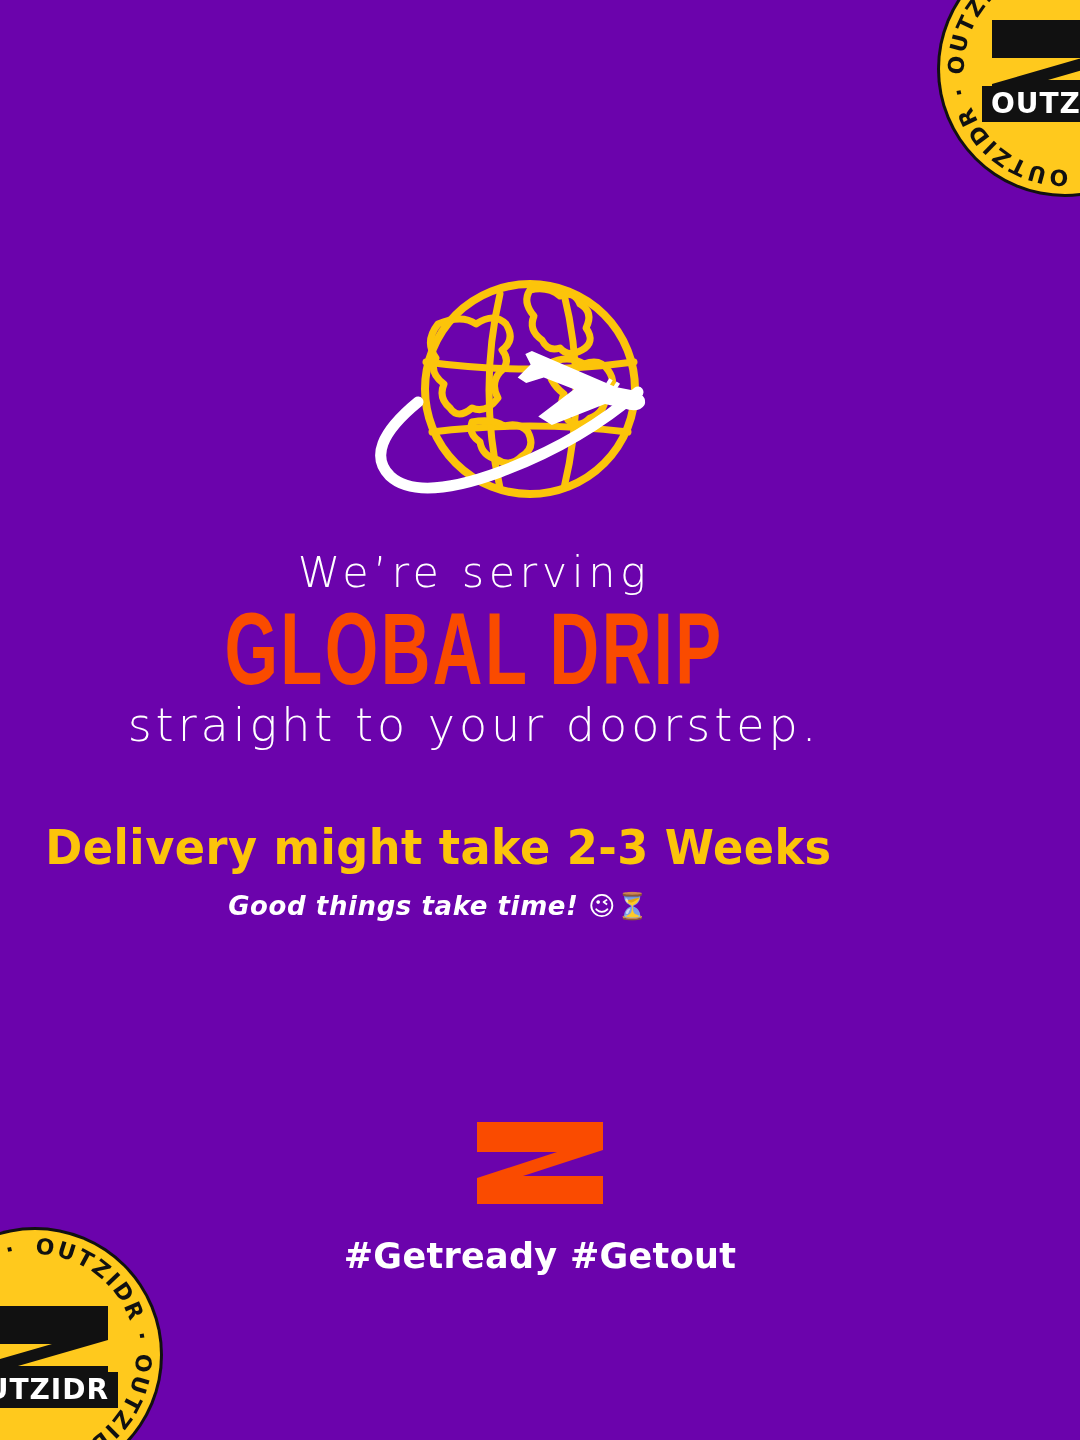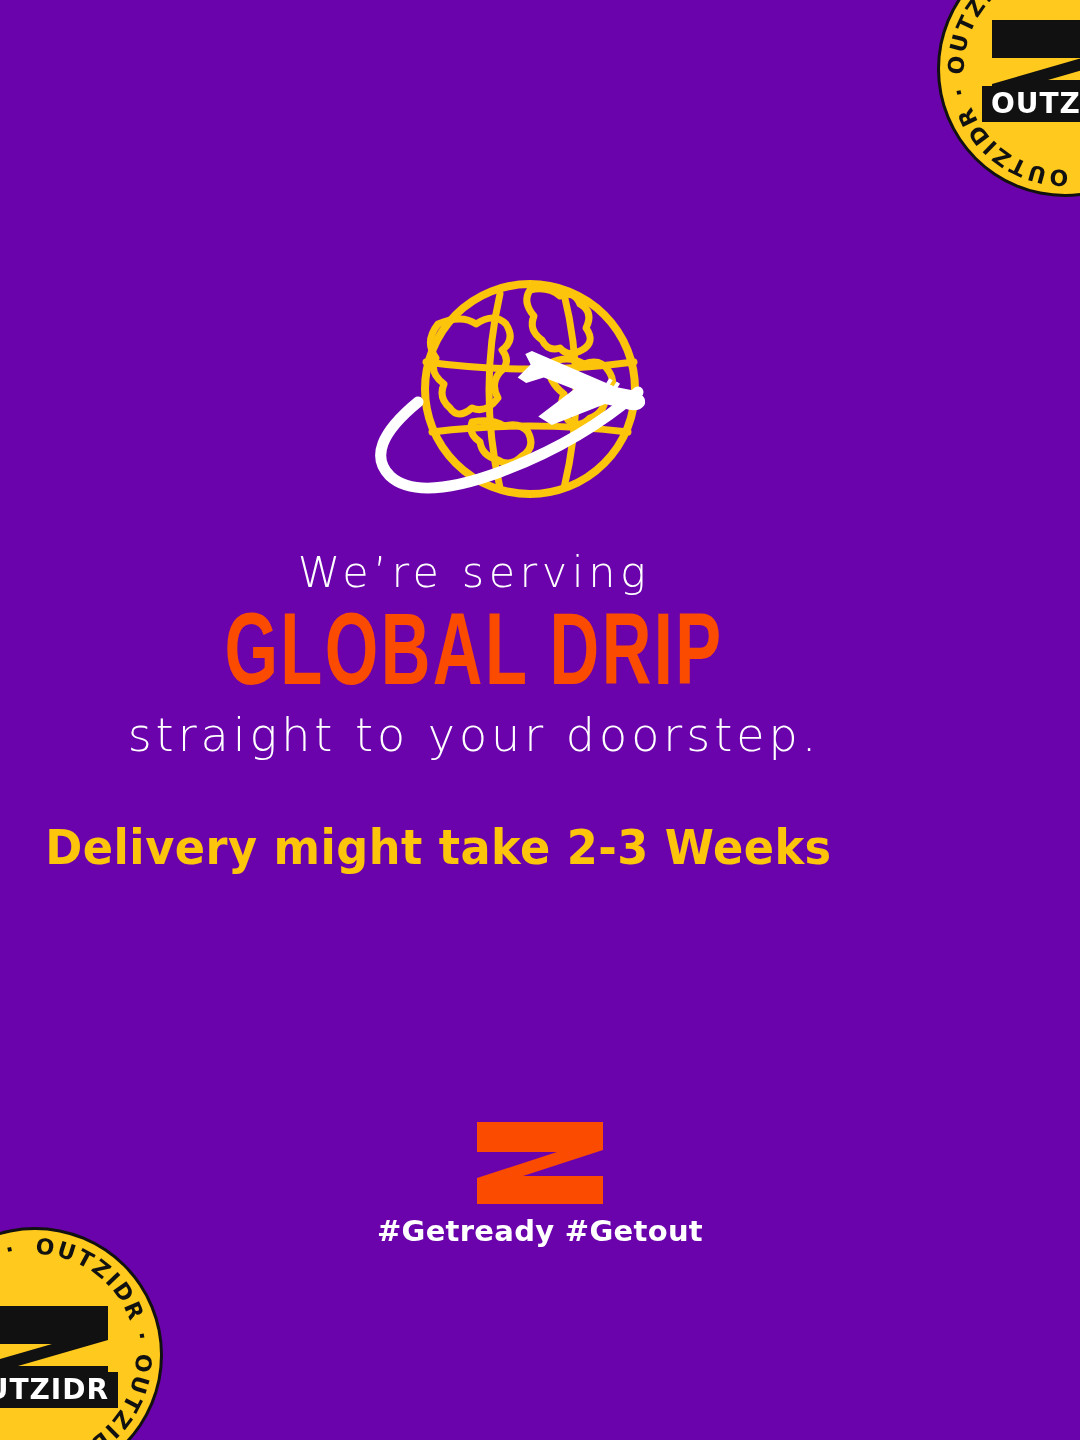--- a/index.html
+++ b/index.html
@@ -76,21 +76,21 @@
     font-family: "Liberation Sans Narrow", "Liberation Sans", sans-serif;
     transform: scaleX(0.80) scaleY(1.18);
     transform-origin: center center;
   }
   .line-doorstep {
     color: #ffffff;
     font-size: 46px;
     font-weight: 300;
     letter-spacing: 4px;
     line-height: 1.1;
-    margin-top: 18px;
+    margin-top: 8px;
     font-family: "DejaVu Sans", sans-serif;
   }
 
   
   .delivery {
     position: absolute;
     top: 820px;
     left: 0;
     width: 877px;
     text-align: center;
@@ -126,24 +126,24 @@
   }
   .zlogo {
     width: 126px;
     height: 82px;
     display: block;
     margin: 0 auto;
   }
   .zlogo svg { display: block; width: 100%; height: 100%; }
   .hashtags {
     color: #ffffff;
-    font-size: 29px;
+    font-size: 35px;
     font-weight: 700;
     letter-spacing: 0.3px;
-    margin-top: 10px;
+    margin-top: 32px;
     font-family: "DejaVu Sans", sans-serif;
   }
 </style>
 </head>
 <body>
 
 <div class="poster">
 
   <div class="badge badge-tr">
     <svg viewBox="0 0 270 270" xmlns="http://www.w3.org/2000/svg">
@@ -218,20 +218,24 @@
   </div>
 
   <div class="headline">
     <div class="line-serving">We’re serving</div>
     <div class="line-global">GLOBAL DRIP</div>
     <div class="line-doorstep">straight to your doorstep.</div>
   </div>
 
   <div class="delivery">
     <div class="delivery-main">Delivery might take 2-3 Weeks</div>
+    <div class="delivery-sub">
+      <span>Good things take time!</span>
+      <span class="emoji">😉⏳</span>
+    </div>
   </div>
 
   <div class="footer">
     <div class="zlogo">
       <svg viewBox="0 0 126 82" xmlns="http://www.w3.org/2000/svg">
         <path d="M 0,0 L 126,0 L 126,28 L 46,54 L 126,54 L 126,82 L 0,82 L 0,56 L 80,30 L 0,30 Z" fill="#FA4B00"></path>
       </svg>
     </div>
     <div class="hashtags">#Getready #Getout</div>
   </div>

